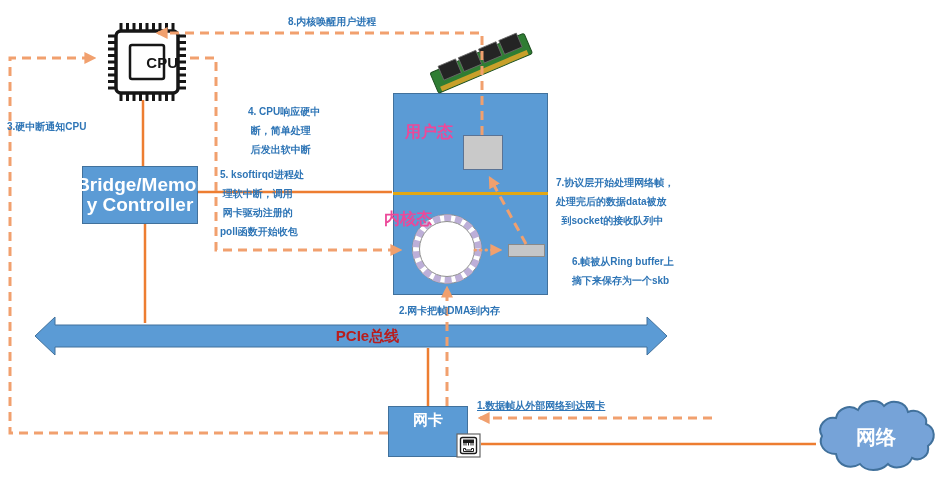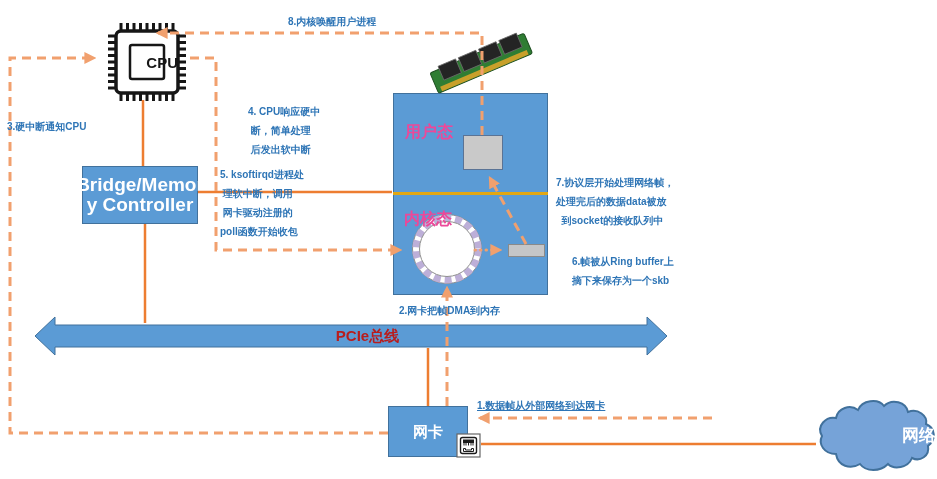--- a/index.html
+++ b/index.html
@@ -12,47 +12,47 @@
        box-sizing:border-box;}
   .box-label{color:#fff;font-weight:700;text-align:center;white-space:pre;}
 
   .bridge-box{left:82px;top:166px;width:116px;height:58px;display:flex;align-items:center;justify-content:center;}
   .bridge-box .box-label{font-size:19px;line-height:20px;}
 
   .main-box{left:393px;top:93px;width:155px;height:202px;}
   .divider{position:absolute;left:393px;top:192px;width:155px;height:3px;background:var(--divider-yellow,#E2A713);}
   .space-label{position:absolute;color:#ec4899;font-weight:700;font-size:16px;}
   .user-label{left:405px;top:122px;}
-  .kernel-label{left:404px;top:209px;}
+  .kernel-label{left:384px;top:209px;}
 
   .gray-square{position:absolute;left:463px;top:135px;width:40px;height:35px;
                background:var(--gray-fill,#C9C9C9);border:1.5px solid #5a7395;box-sizing:border-box;}
   .gray-rect{position:absolute;left:508px;top:244px;width:37px;height:13px;
              background:#C4C6C8;border:1px solid #8a8a8a;box-sizing:border-box;}
 
   .nic-box{left:388px;top:406px;width:80px;height:51px;}
-  .nic-box .box-label{display:block;margin-top:16px;font-size:15px;}
+  .nic-box .box-label{display:block;margin-top:4px;font-size:15px;}
 
   .step{position:absolute;color:var(--label-blue,#2E75B6);font-weight:700;font-size:10px;
         line-height:19px;white-space:pre;}
   .s1{left:477px;top:396px;text-decoration:underline;}
   .s2{left:393px;top:301px;margin-left:6px;}
   .s3{left:7px;top:117px;}
   .s4{left:220px;top:102px;margin-left:28px;}
   .s5{left:220px;top:153px;margin-top:12px;}
   .s6{left:560px;top:252px;margin-left:12px;}
   .s7{left:556px;top:173px;}
   .s8{left:288px;top:12px;}
 
   .cpu-label{position:absolute;left:116px;top:54px;width:62px;text-align:right;
              color:#161616;font-weight:700;font-size:15px;}
   .bus-label{position:absolute;left:295px;top:327px;width:145px;text-align:center;
              color:#b91c1c;font-weight:700;font-size:15px;}
-  .cloud-label{position:absolute;left:816px;top:424px;width:120px;text-align:right;
-               color:#fff;font-weight:700;font-size:17px;}
+  .cloud-label{position:absolute;left:816px;top:424px;width:120px;text-align:center;
+               color:#fff;font-weight:700;font-size:20px;}
 </style>
 </head>
 <body>
 
 <div class="canvas">
 
   <div class="box bridge-box">
     <span class="box-label">Bridge/Memor
 y Controller</span>
   </div>

